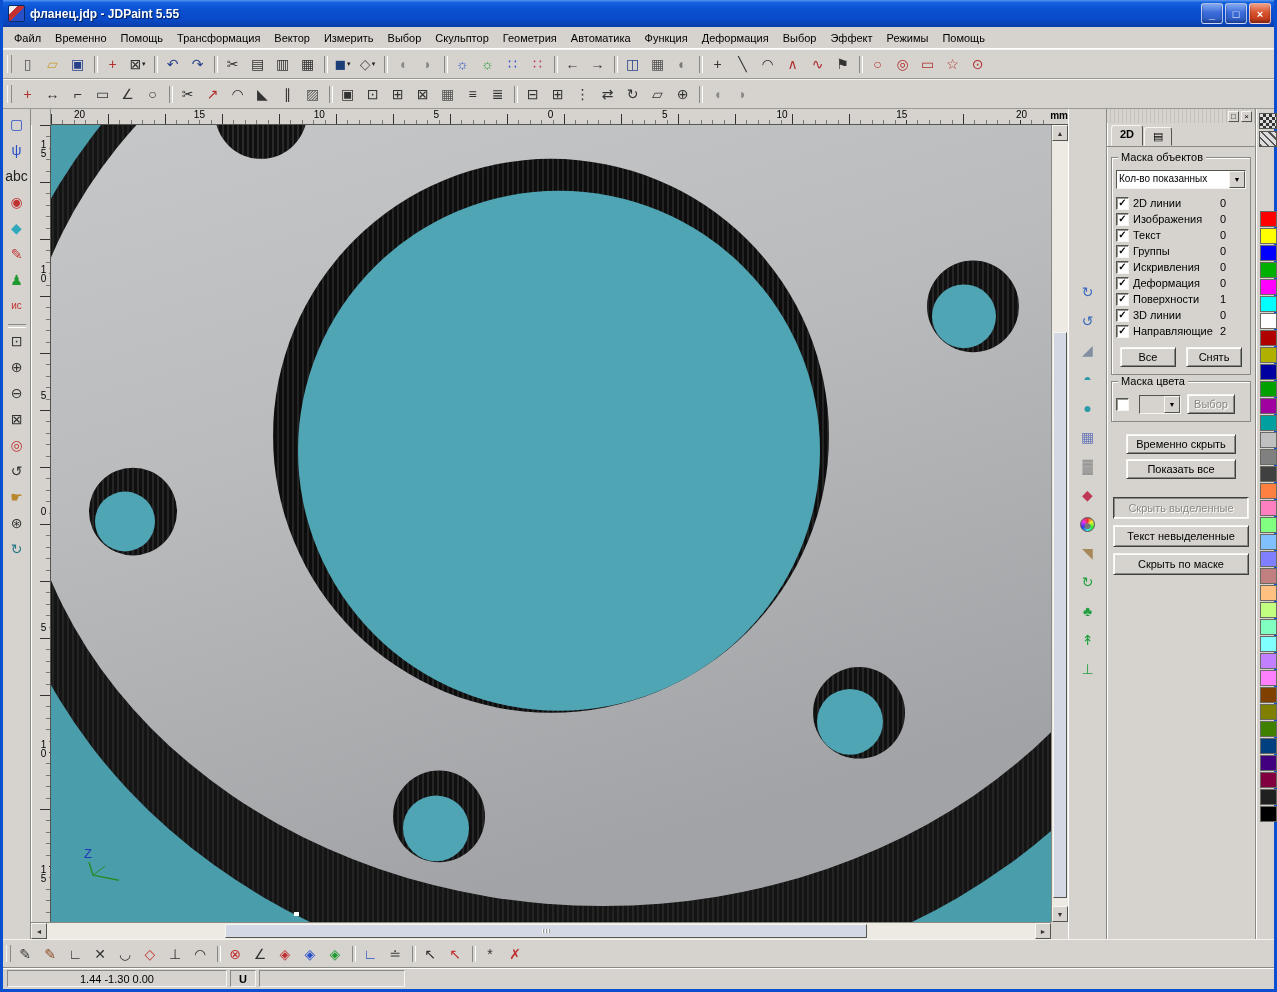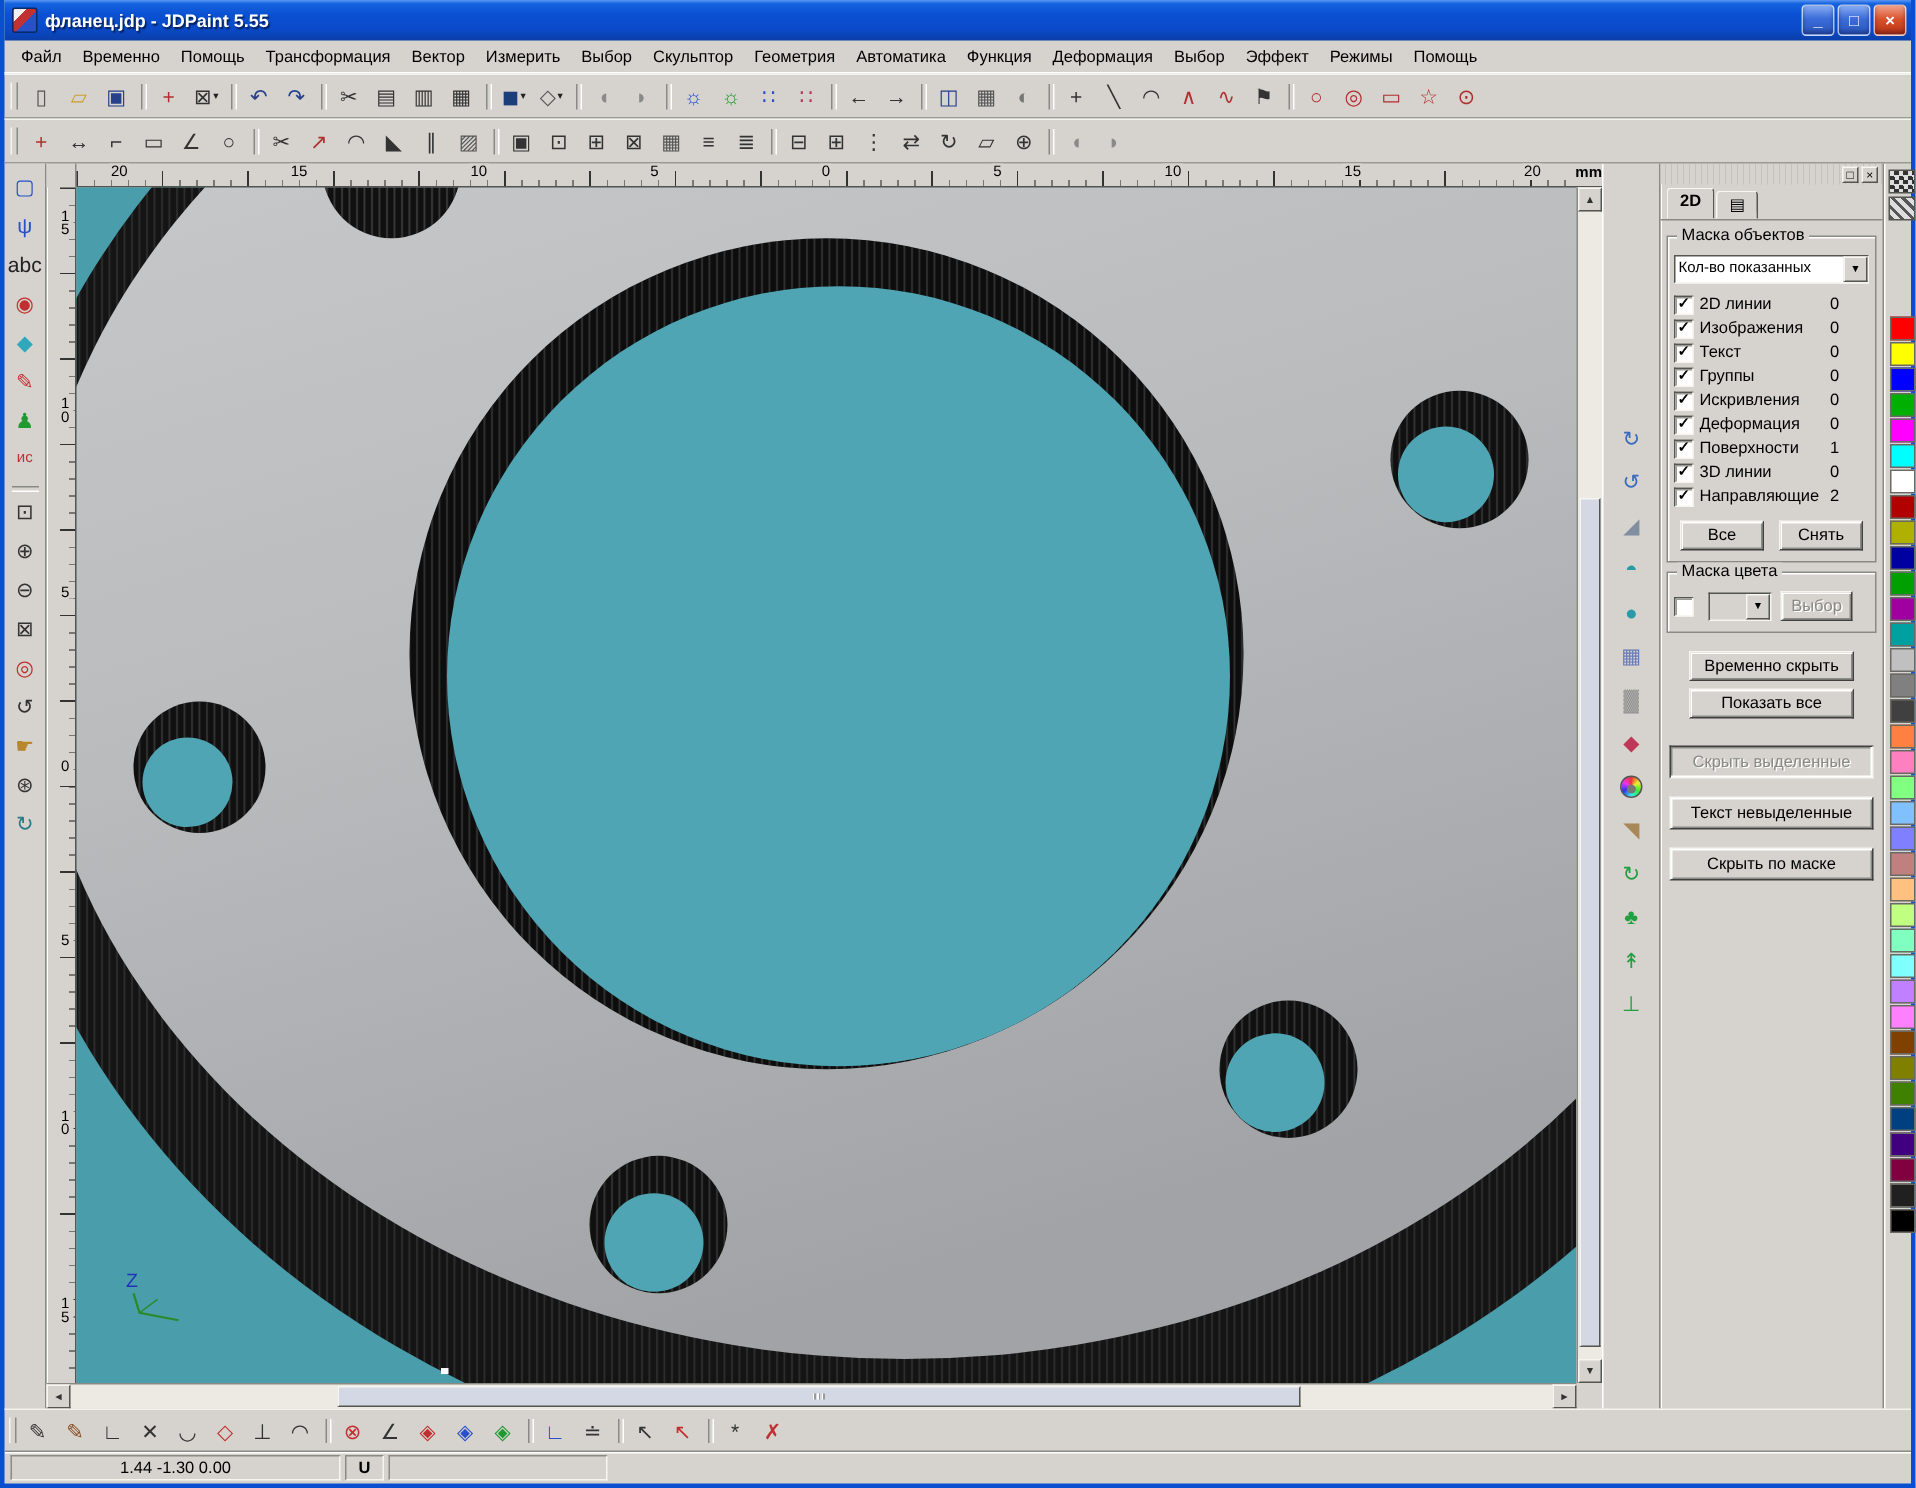--- a/index.html
+++ b/index.html
@@ -78,21 +78,21 @@
 .chkcount{flex:0 0 26px;text-align:left}
 .btn{height:20px;background:#D6D3CE;border:1px solid;border-color:#f7f5f0 #404040 #404040 #f7f5f0;box-shadow:inset 1px 1px 0 #fff,inset -1px -1px 0 #8a8a84;padding:0 6px;font-size:11px;white-space:nowrap}
 .btn.disabled{color:#8a8a85;text-shadow:1px 1px 0 #fff}
 .btn.pressed{border-color:#404040 #f7f5f0 #f7f5f0 #404040;box-shadow:inset -1px -1px 0 #fff,inset 1px 1px 0 #8a8a84}
 .btnrow{display:flex;justify-content:space-between;margin-top:8px;padding:0 4px}
 .btnrow .btn{width:56px}
 .mcrow{display:flex;align-items:center;gap:6px}
 .mcrow .combo{width:42px;margin:0}
 .mcrow .btn{width:48px}
 .stackbtn{display:block;margin:5px auto 0;width:110px}
-.widebtn{display:block;margin:6px auto 12px;width:136px;height:22px}
+.widebtn{display:block;margin:6px auto 0;width:136px;height:22px}
 
 .palette{flex:0 0 25px;display:flex;flex-direction:column;align-items:center;border-left:1px solid #8a8a84;box-shadow:inset 1px 0 0 #fff;padding-top:4px}
 .pat{width:18px;height:16px;margin-bottom:2px;border:1px solid #55554f}
 .pat.a{background:repeating-conic-gradient(#333 0 25%,#ddd 0 50%) 0 0/6px 6px}
 .pat.b{background:repeating-linear-gradient(45deg,#555 0 2px,#ddd 2px 5px)}
 .swatches{margin-top:62px;display:flex;flex-direction:column}
 .swatch{width:17px;height:16px;border:1px solid #6a6a64;margin-bottom:1px}
 
 .snapbar{flex:0 0 28px;display:flex;align-items:center;gap:1px;padding-left:10px;border-top:1px solid #f4f2ee;position:relative}
 .snapbar::before{content:"";position:absolute;left:3px;top:5px;bottom:5px;width:3px;border-left:1px solid #f7f5f0;border-right:1px solid #8a8a84}

